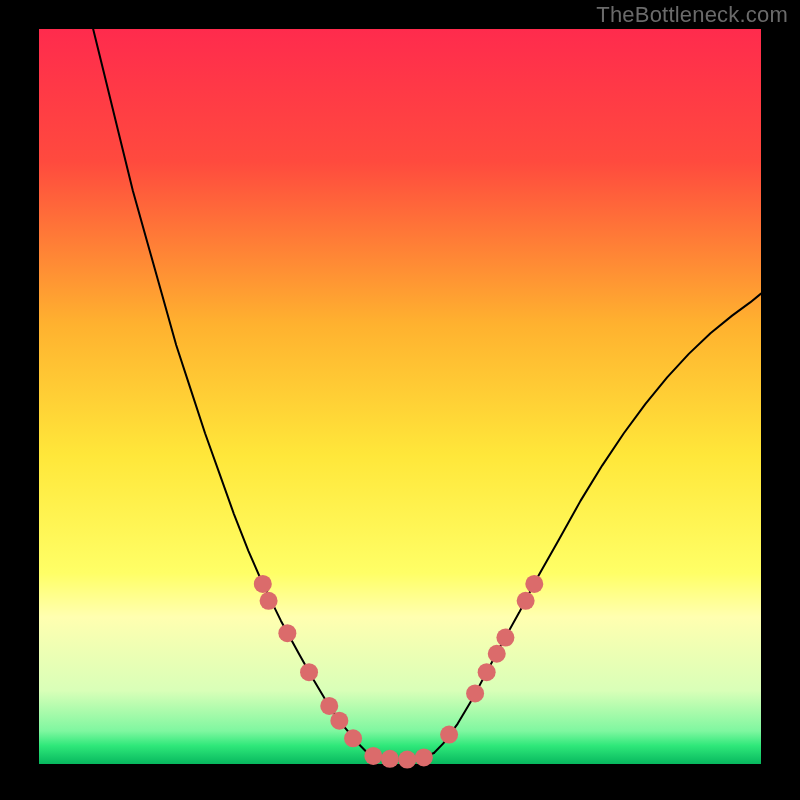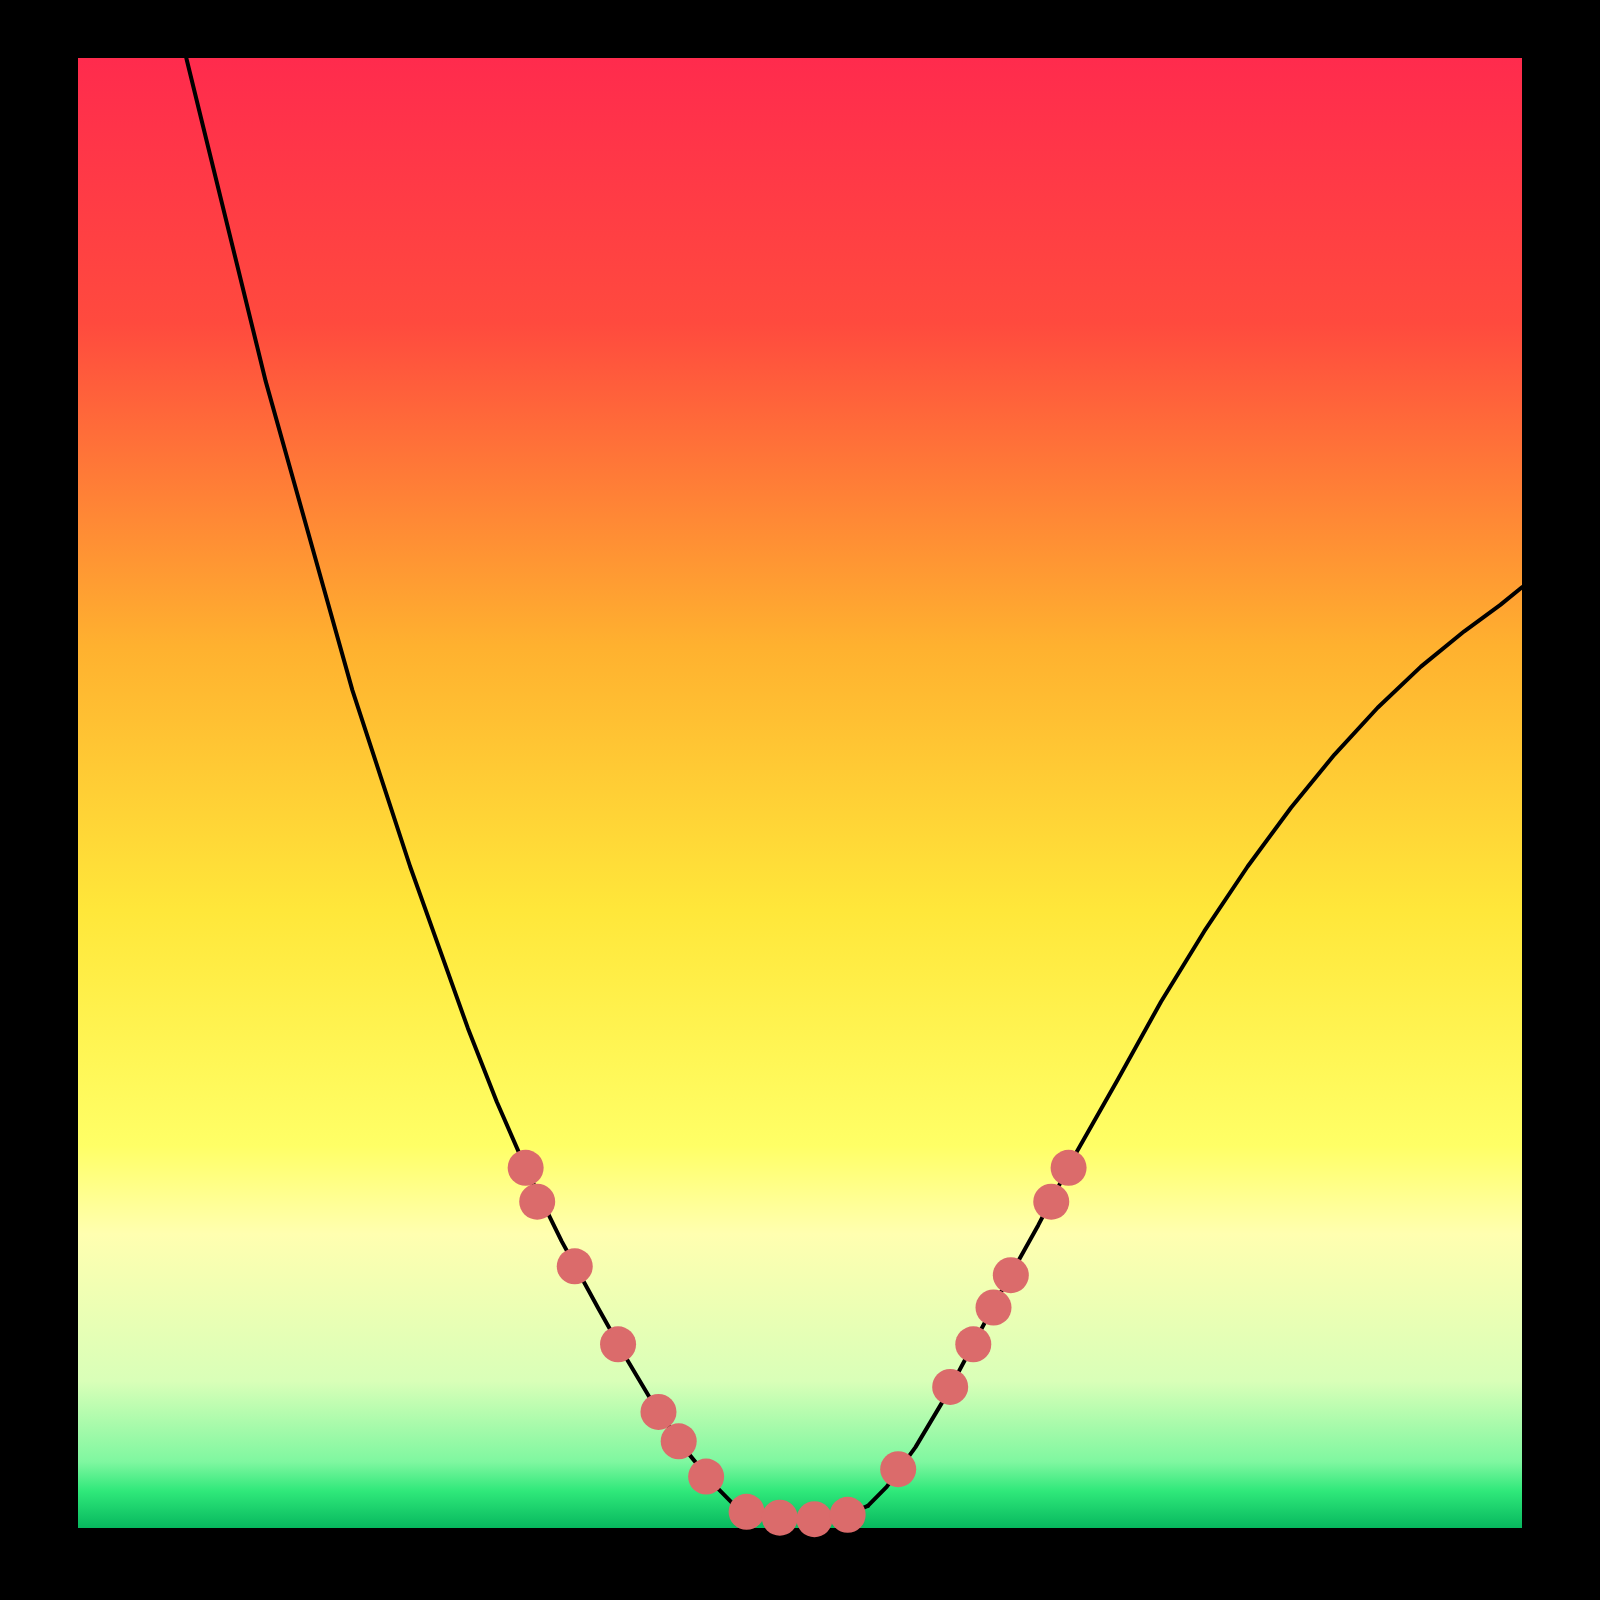--- a/index.html
+++ b/index.html
@@ -65,13 +65,14 @@
       <circle cx="407.22" cy="759.59" r="9" fill="#db6b6b"></circle>
       <circle cx="423.83" cy="757.38" r="9" fill="#db6b6b"></circle>
       <circle cx="449.10" cy="734.60" r="9" fill="#db6b6b"></circle>
       <circle cx="475.09" cy="693.44" r="9" fill="#db6b6b"></circle>
       <circle cx="486.64" cy="672.13" r="9" fill="#db6b6b"></circle>
       <circle cx="496.75" cy="653.75" r="9" fill="#db6b6b"></circle>
       <circle cx="505.41" cy="637.58" r="9" fill="#db6b6b"></circle>
       <circle cx="525.63" cy="600.83" r="9" fill="#db6b6b"></circle>
       <circle cx="534.29" cy="583.92" r="9" fill="#db6b6b"></circle>
     </svg>
+  <div class="watermark">TheBottleneck.com</div>
 </div>
 
 </body></html>

